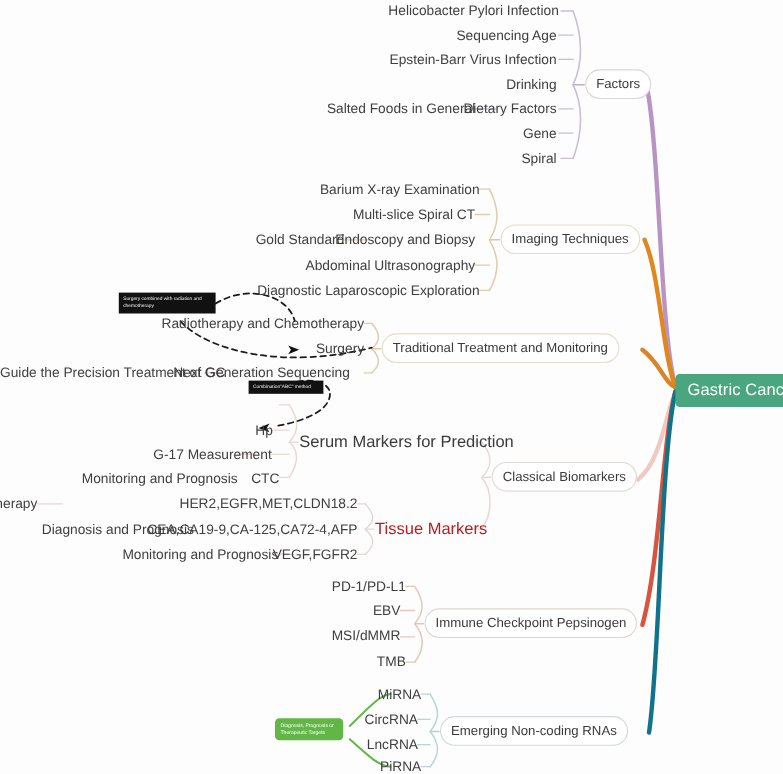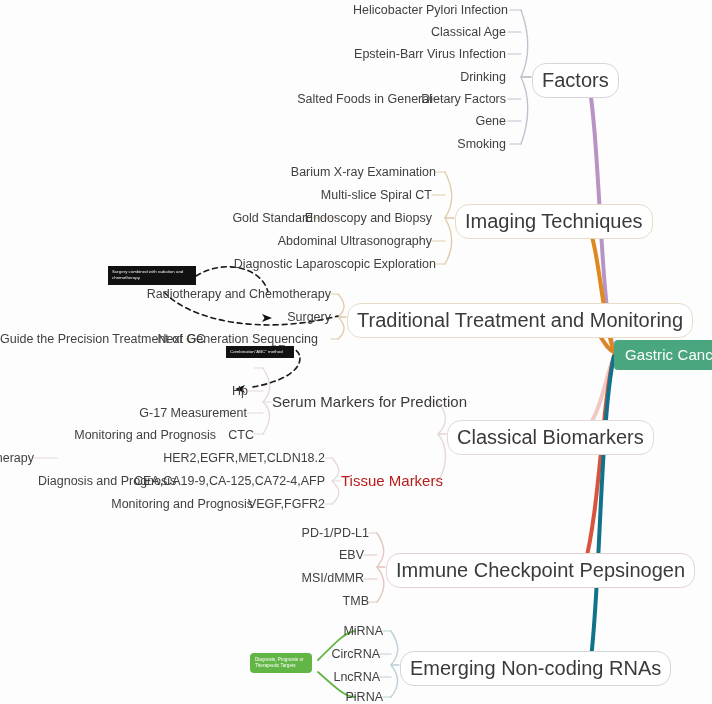--- a/index.html
+++ b/index.html
@@ -20,21 +20,21 @@
     white-space:nowrap;
     box-sizing:border-box;
     line-height:1;
   }
   
   .boxed{
     border:1px solid #d7d4cf;
     background:#ffffff;
     border-radius:14px;
     padding:6px 9px 7px 9px;
-    font-size:20px;
+    font-size:12px;
     color:#3a3a3a;
   }
   .boxed.b-purple{border-color:#d8d6da;}
   .boxed.b-orange{border-color:#e6dcc8;}
   .boxed.b-pink  {border-color:#e2d9d7;}
   .boxed.b-red   {border-color:#e4d3d0;}
   .boxed.b-teal  {border-color:#cfd9dc;}
 
   
   .root{
@@ -168,39 +168,39 @@
   </div>
 
   <div class="node boxed b-purple" style="left:532px;top:63px;">
     <span>Factors</span>
   </div>
 
   <div class="node leaf ra" style="left:228px;top:4px;width:280px;">
     <span>Helicobacter Pylori Infection</span>
   </div>
   <div class="node leaf ra" style="left:228px;top:26px;width:278px;">
-    <span>Classical Age</span>
+    <span>Sequencing Age</span>
   </div>
   <div class="node leaf ra" style="left:228px;top:48px;width:278px;">
     <span>Epstein-Barr Virus Infection</span>
   </div>
   <div class="node leaf ra" style="left:228px;top:71px;width:278px;">
     <span>Drinking</span>
   </div>
   <div class="node leaf ra" style="left:228px;top:93px;width:278px;">
     <span>Dietary Factors</span>
   </div>
   <div class="node leaf ra" style="left:230px;top:93px;width:202px;">
     <span>Salted Foods in General</span>
   </div>
   <div class="node leaf ra" style="left:228px;top:115px;width:278px;">
     <span>Gene</span>
   </div>
   <div class="node leaf ra" style="left:228px;top:138px;width:278px;">
-    <span>Smoking</span>
+    <span>Spiral</span>
   </div>
 
   <div class="node boxed b-orange" style="left:455px;top:204px;">
     <span>Imaging Techniques</span>
   </div>
 
   <div class="node leaf ra" style="left:160px;top:166px;width:276px;">
     <span>Barium X-ray Examination</span>
   </div>
   <div class="node leaf ra" style="left:160px;top:189px;width:272px;">

